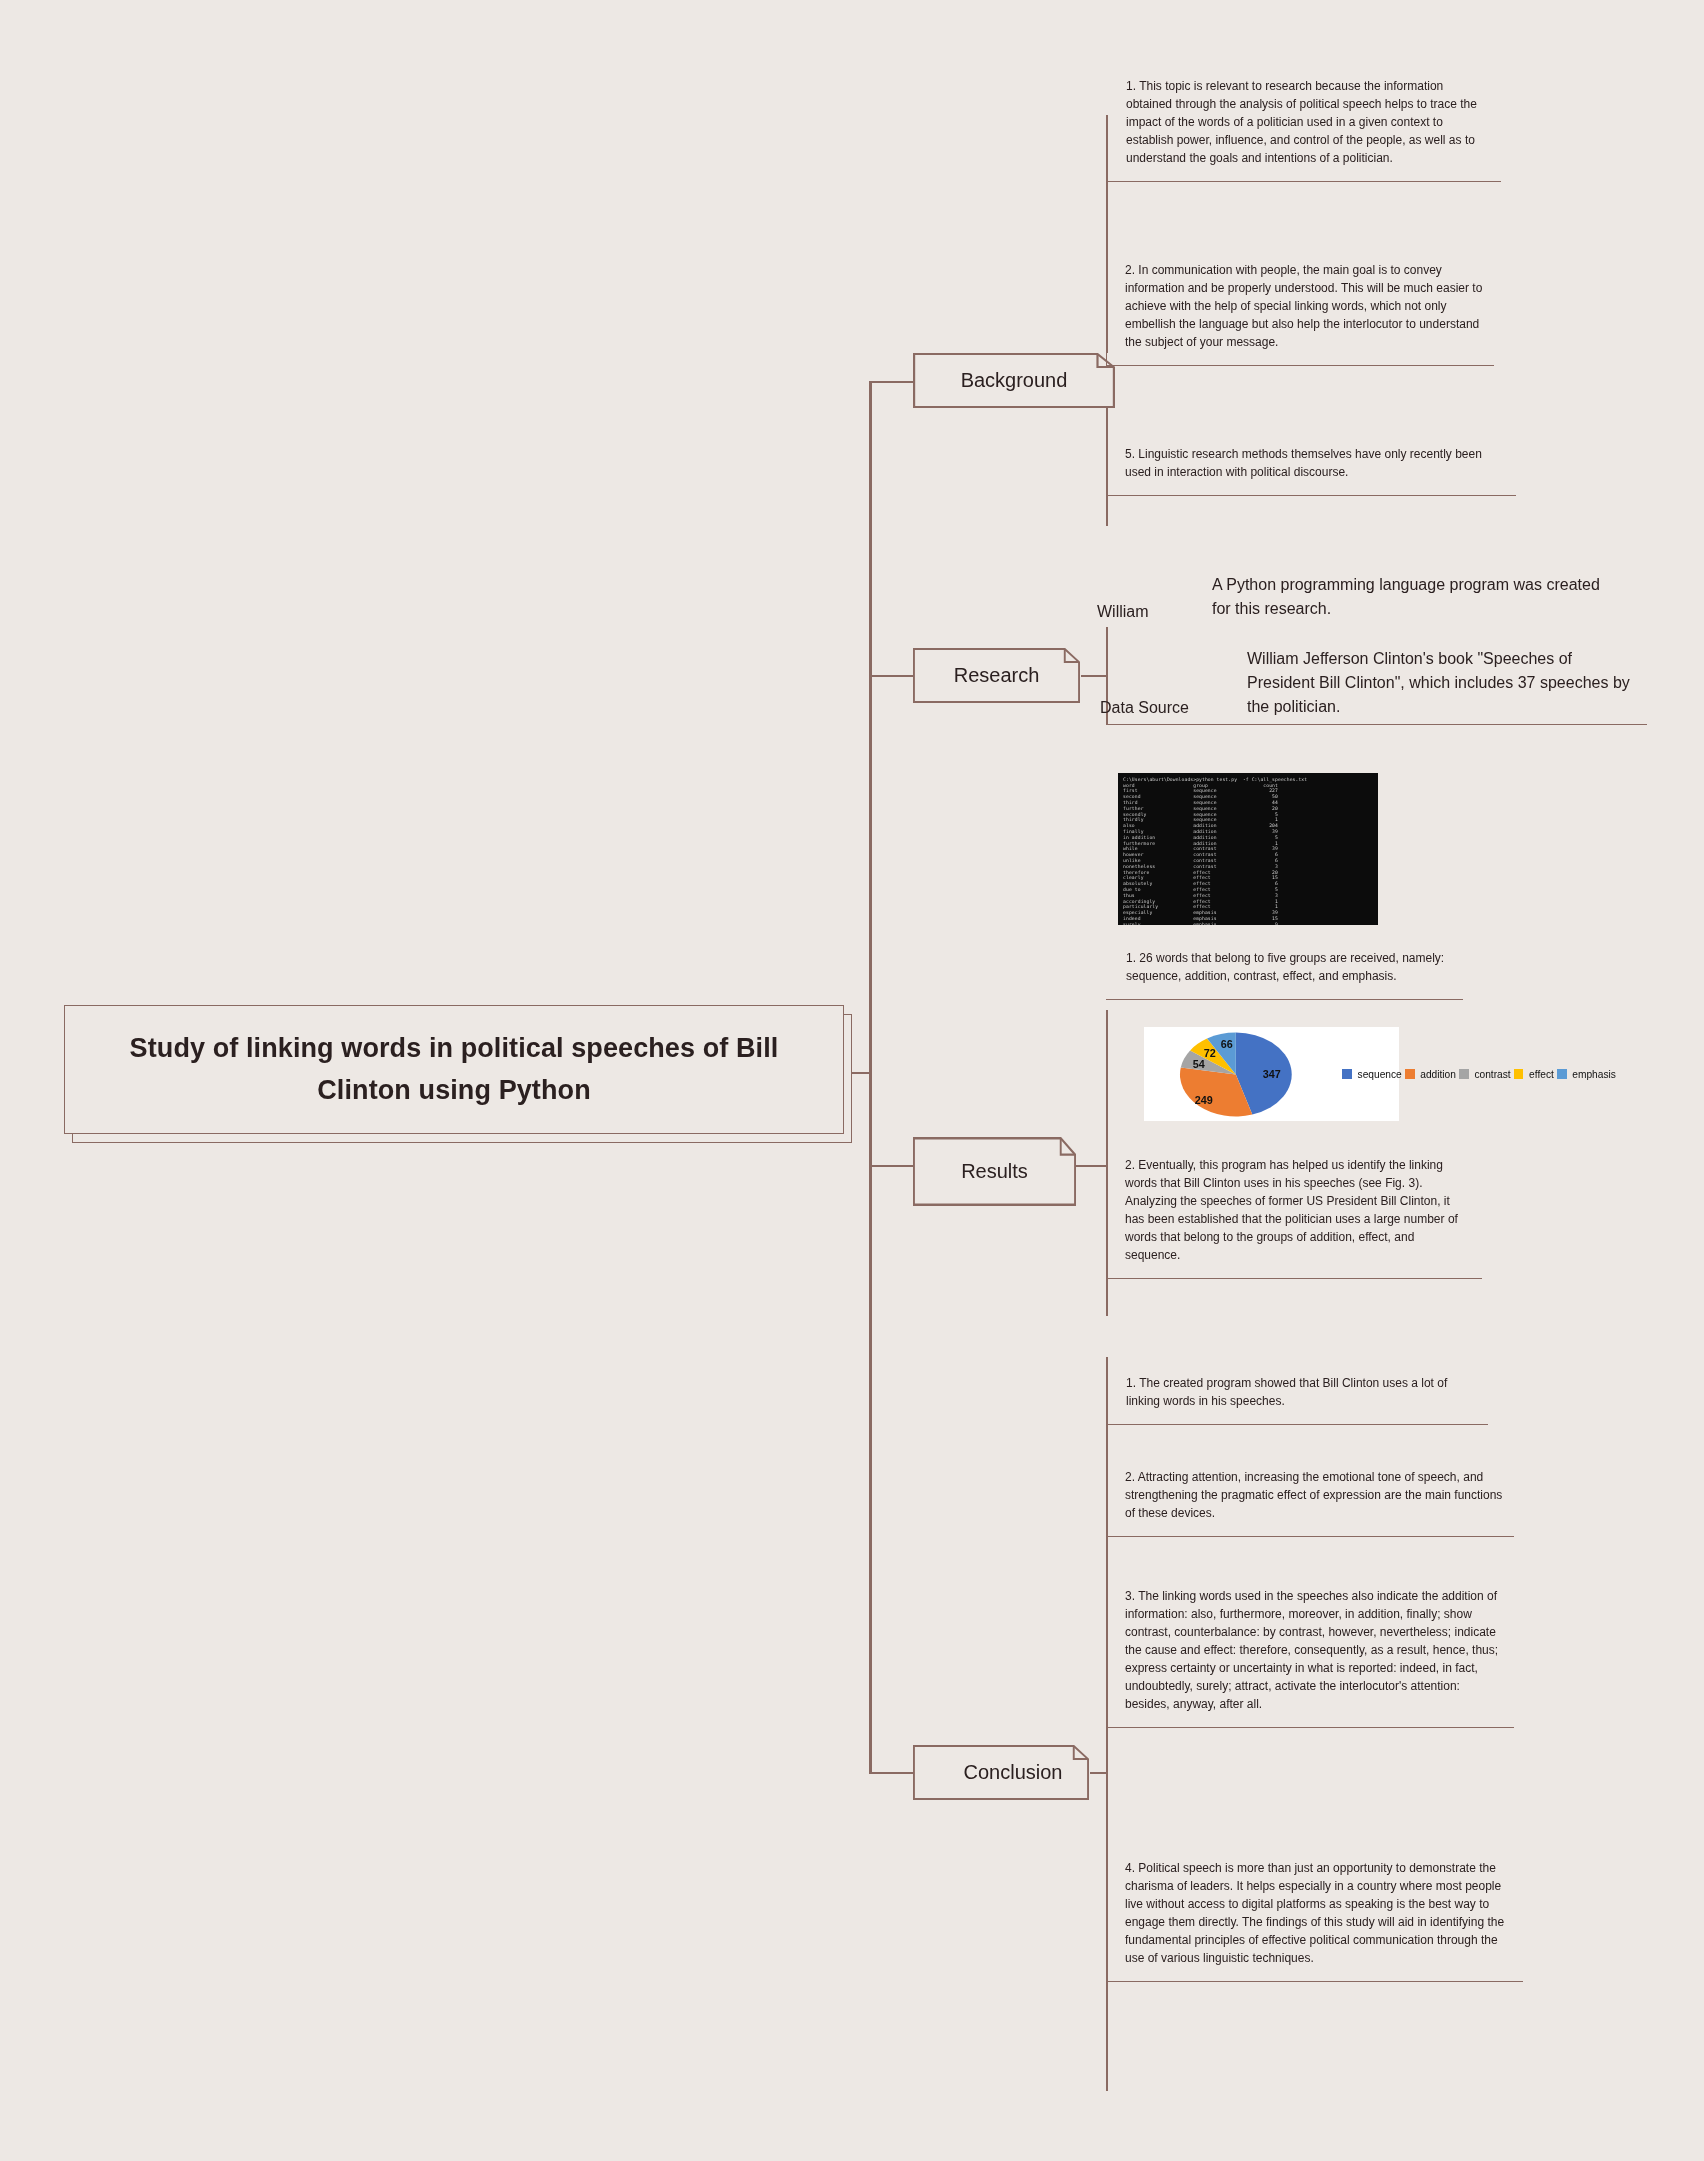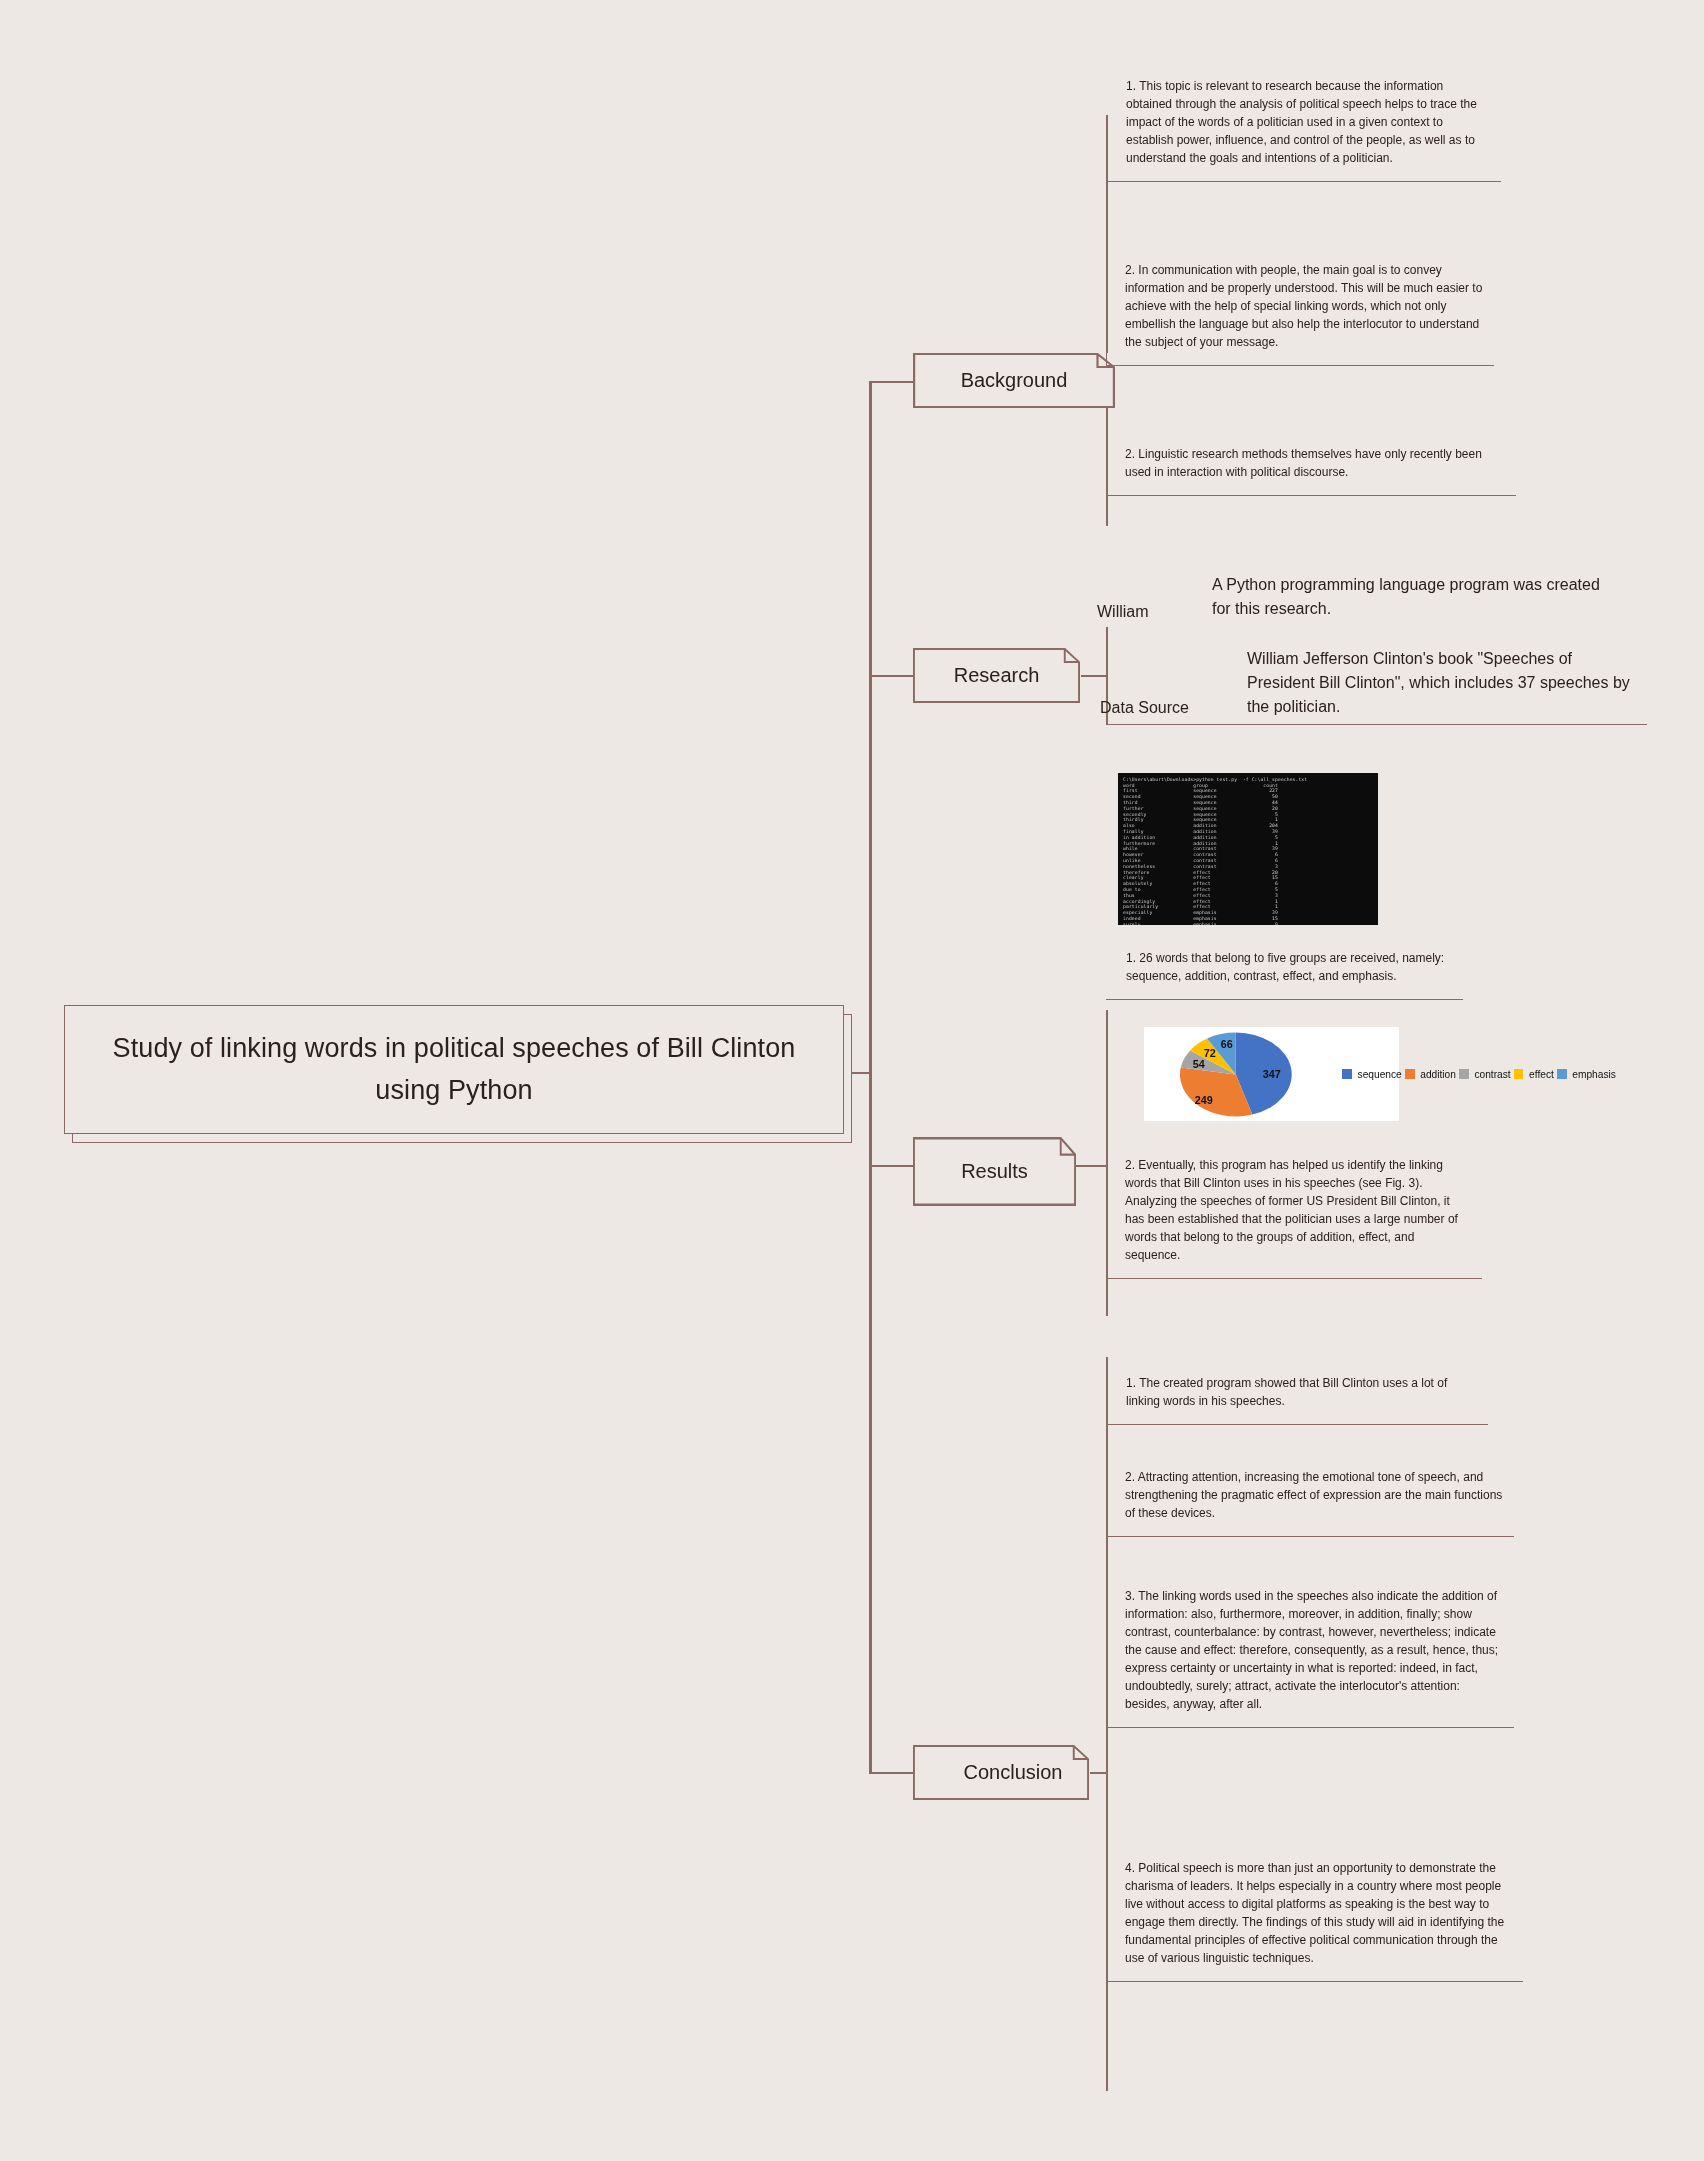--- a/index.html
+++ b/index.html
@@ -43,21 +43,21 @@
     display: flex;
     align-items: center;
     justify-content: center;
     text-align: center;
     padding: 0 45px;
   }
   .root-node .root-title {
     font-size: 27px;
     line-height: 1.55;
     color: #2B2020;
-    font-weight: 400;
+    font-weight: 700;
     letter-spacing: 0.1px;
   }
 
   
   .branch-node {
     position: absolute;
     box-sizing: border-box;
     background: #EDE8E4;
     display: flex;
     align-items: center;
@@ -233,21 +233,21 @@
     <span class="branch-label">Conclusion</span>
   </div>
 
   <div class="leaf noleft" style="left:1106px; top:60px; width:395px;">
     <span class="leaf-text">1. This topic is relevant to research because the information obtained through the analysis of political speech helps to trace the impact of the words of a politician used in a given context to establish power, influence, and control of the people, as well as to understand the goals and intentions of a politician.</span>
   </div>
   <div class="leaf" style="left:1106px; top:244px; width:388px;">
     <span class="leaf-text">2. In communication with people, the main goal is to convey information and be properly understood. This will be much easier to achieve with the help of special linking words, which not only embellish the language but also help the interlocutor to understand the subject of your message.</span>
   </div>
   <div class="leaf" style="left:1106px; top:428px; width:410px;">
-    <span class="leaf-text">2. Linguistic research methods themselves have only recently been used in interaction with political discourse.</span>
+    <span class="leaf-text">5. Linguistic research methods themselves have only recently been used in interaction with political discourse.</span>
   </div>
 
   <div class="leaf noleft nobottom" style="left:1106px; top:566px; width:541px; height:70px; padding:0; border:0;"></div>
   <span class="kv-key" style="left:1097px; top:600px;">William</span>
   <div class="kv-val" style="left:1212px; top:573px; width:395px;">
     <span>A Python programming language program was created for this research.</span>
   </div>
 
   <div class="leaf" style="left:1106px; top:636px; width:541px; height:89px; padding:0;"></div>
   <span class="kv-key" style="left:1100px; top:696px;">Data Source</span>

